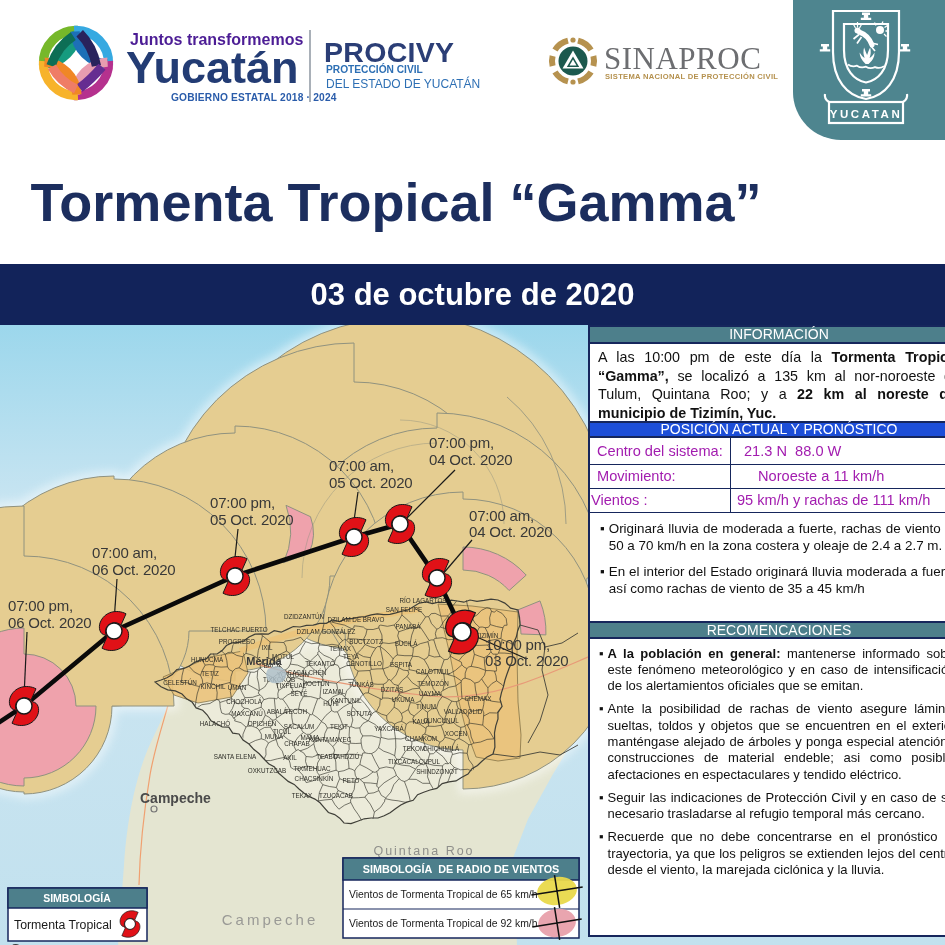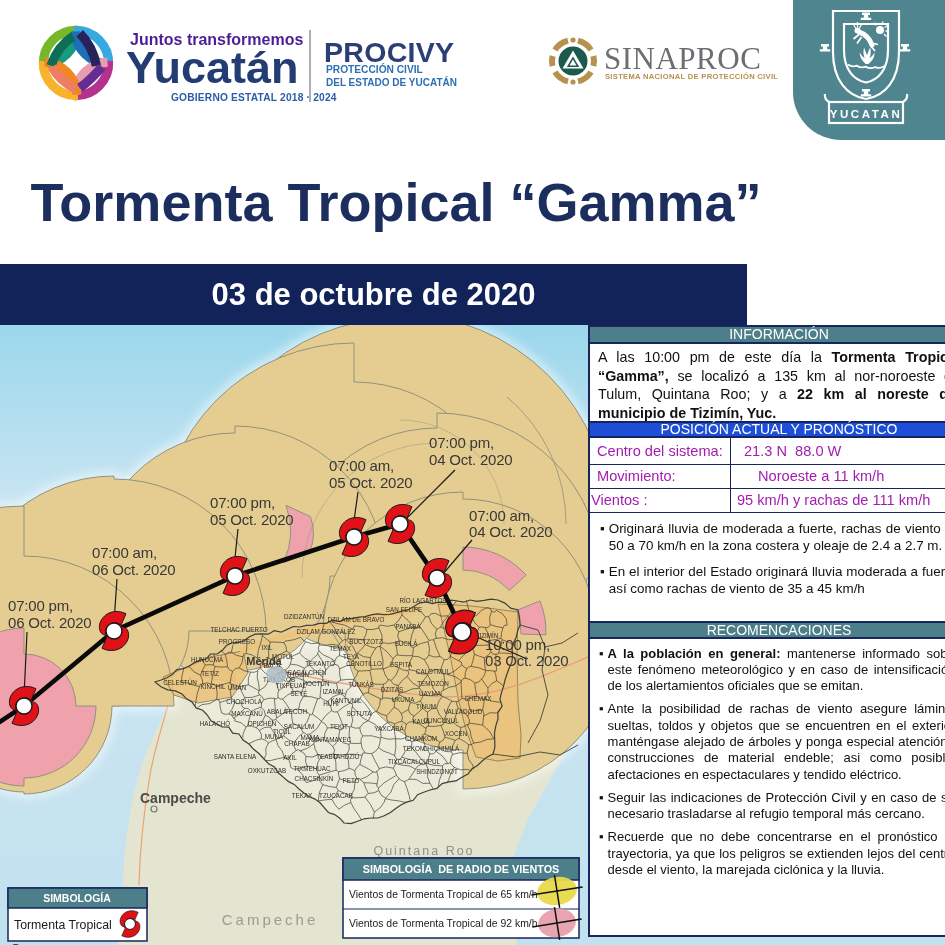--- a/index.html
+++ b/index.html
@@ -29,21 +29,21 @@
 
 <div class="abs" style="left:126px;top:42px;font-size:45px;font-weight:bold;color:#233c74;white-space:nowrap;">Yucatán</div>
 
 <div class="abs" style="left:131px;top:92px;font-size:10.2px;font-weight:bold;color:#2a5caa;letter-spacing:.2px;white-space:nowrap;margin-left:40px;">GOBIERNO ESTATAL 2018 · 2024</div>
 
 <div class="abs" style="left:309px;top:30px;width:2px;height:72px;background:#a9b0b8;"></div>
 
 <div class="abs" style="left:324px;top:36px;font-size:28.5px;font-weight:bold;color:#2b3e76;letter-spacing:.3px;white-space:nowrap;">PROCIVY</div>
 
 <div class="abs" style="left:326px;top:64px;font-size:10.2px;font-weight:bold;color:#2d6fb4;white-space:nowrap;">PROTECCIÓN CIVIL</div>
-<div class="abs" style="left:326px;top:77px;font-size:10px;font-weight:bold;color:#2d6fb4;white-space:nowrap;">DEL ESTADO DE YUCATÁN</div>
+<div class="abs" style="left:326px;top:77px;font-size:12px;font-weight:normal;color:#2d6fb4;white-space:nowrap;">DEL ESTADO DE YUCATÁN</div>
 
 <svg class="abs" style="left:547px;top:35px" width="52" height="52" viewBox="0 0 52 52">
 <g stroke="#b6924f" fill="none">
 <path d="M 8,15 A 21 21 0 0 1 21,5.6" stroke-width="6"></path>
 <path d="M 31,5.6 A 21 21 0 0 1 44,15" stroke-width="6"></path>
 <path d="M 46.4,21 A 21 21 0 0 1 46.4,31" stroke-width="6"></path>
 <path d="M 44,37 A 21 21 0 0 1 31,46.4" stroke-width="6"></path>
 <path d="M 21,46.4 A 21 21 0 0 1 8,37" stroke-width="6"></path>
 <path d="M 5.6,31 A 21 21 0 0 1 5.6,21" stroke-width="6"></path>
 </g>
@@ -86,21 +86,21 @@
 <path d="M 55,64.5 q 4,3 9,1.2 q 4,2.8 9,1 q 4,2.6 9,0.4 q 5,2 9,-1" stroke-width="1.8"></path>
 </g>
 
 <rect x="36" y="102" width="74" height="21" fill="none" stroke="#ffffff" stroke-width="2.2"></rect>
 <path d="M 36,102 q -5,-3 -4,-8 M 110,102 q 5,-3 4,-8" stroke="#fff" stroke-width="2.2" fill="none"></path>
 <text x="73" y="118" font-size="11.5" font-weight="bold" fill="#ffffff" text-anchor="middle" letter-spacing="2.6">YUCATAN</text>
 </svg>
 
 <div class="abs" style="left:0;top:171px;width:792px;text-align:center;font-size:54px;font-weight:bold;color:#1c2e5e;">Tormenta Tropical “Gamma”</div>
 
-<div class="abs" style="left:0;top:264px;width:747px;height:61px;background:#12235a;color:#ffffff;text-align:center;font-weight:bold;font-size:31px;line-height:61px;">03 de octubre de 2020</div>
+<div class="abs" style="left:0;top:264px;width:945px;height:61px;background:#12235a;color:#ffffff;text-align:center;font-weight:bold;font-size:31px;line-height:61px;">03 de octubre de 2020</div>
 
 <svg class="abs" style="left:0;top:325px" width="945" height="620" viewBox="0 0 945 620">
 <defs>
 <filter id="blurf" x="-20%" y="-20%" width="140%" height="140%">
         <feGaussianBlur stdDeviation="5"></feGaussianBlur>
       </filter>
 <linearGradient id="sea" x1="0" y1="0" x2="0" y2="1">
 <stop offset="0" stop-color="#9cd7ec"></stop>
         <stop offset="0.32" stop-color="#cde6f2"></stop>
         <stop offset="1" stop-color="#c2e1ee"></stop>

